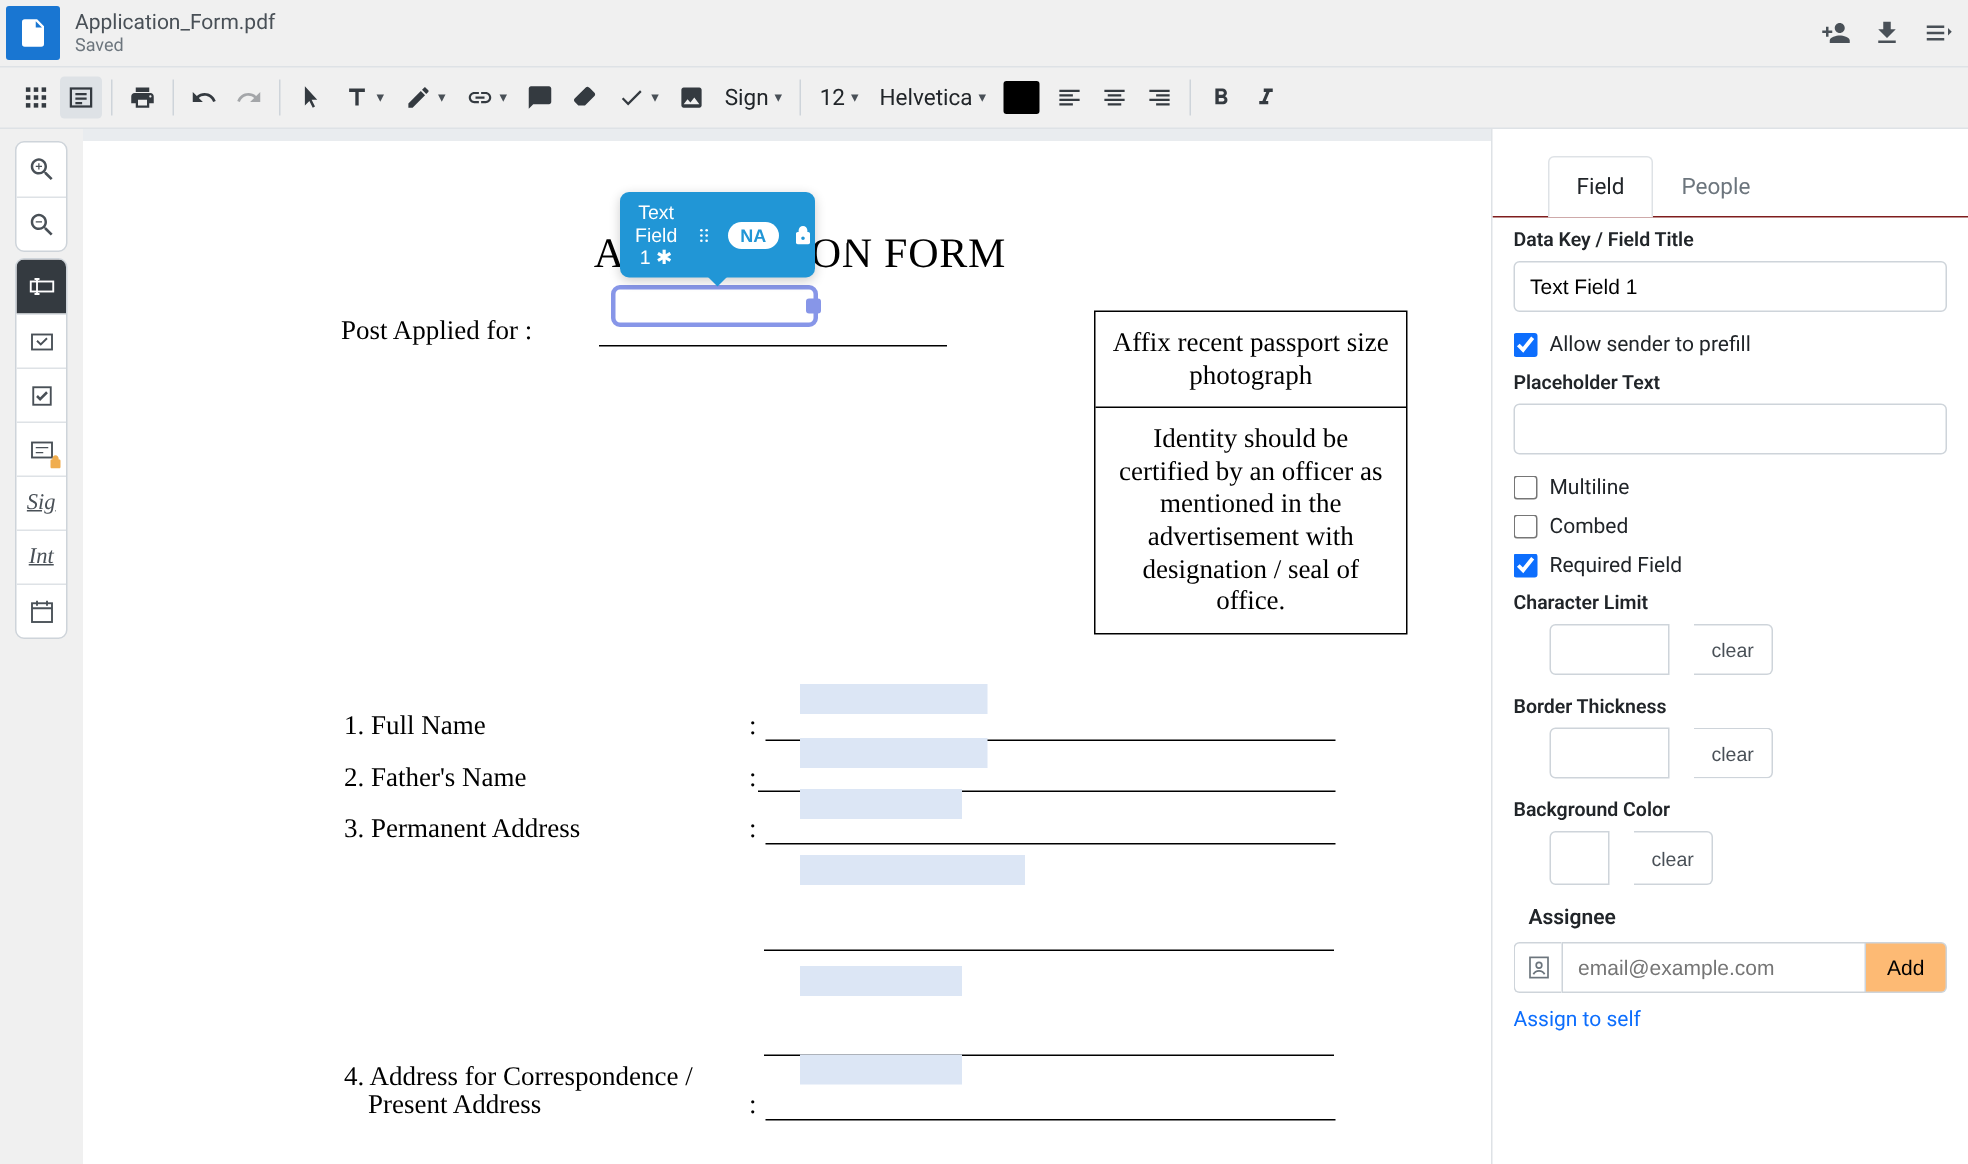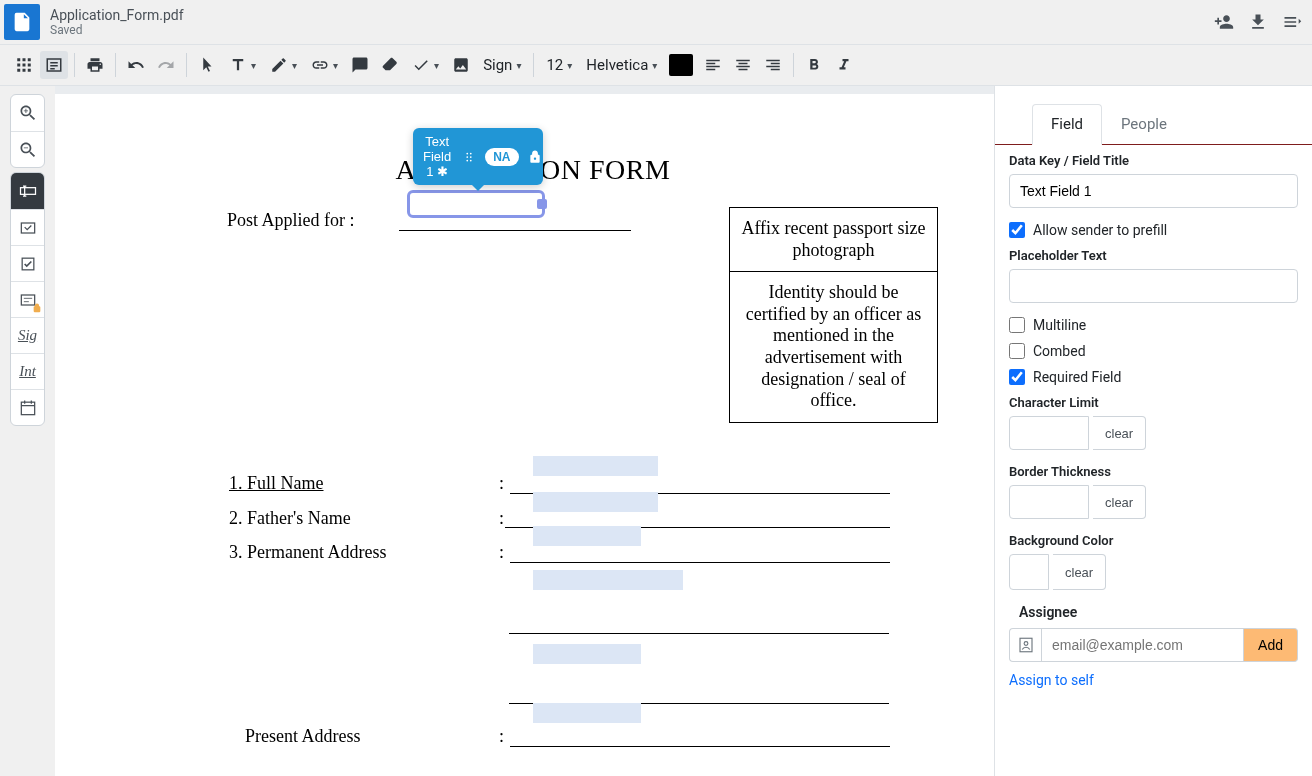--- a/index.html
+++ b/index.html
@@ -71,21 +71,21 @@
 .tabs { display: flex; border-bottom: 1px solid #7f1d1d; margin-bottom: 8px; padding-left: 37px; }
 .tab { padding: 10px 18px; font-size: 15px; color: #6c757d; cursor: pointer; border: 1px solid transparent; }
 .tab.active { color: #212529; border: 1px solid #dee2e6; border-bottom-color: #fff; border-radius: 4px 4px 0 0; margin-bottom: -1px; background: #fff; }
 .rp-body { padding: 0 14px; }
 .rp-label { font-size: 13px; color: #212529; font-weight: 600; margin-bottom: 6px; display: block; }
 .rp-input { width: 100%; padding: 8px 10px; border: 1px solid #ced4da; border-radius: 4px; font-size: 14px; }
 .rp-input::placeholder { color: #adb5bd; }
 .rp-section { margin-bottom: 14px; }
 .rp-check { display: flex; align-items: center; gap: 8px; font-size: 14px; color: #212529; margin-bottom: 10px; cursor: pointer; }
 .rp-check input { width: 16px; height: 16px; accent-color: #0d6efd; }
-.rp-row { display: flex; gap: 4px; }
+.rp-row { display: flex; gap: 16px; margin-left: 24px; }
 .rp-row .rp-input { flex: 1; border-radius: 4px 0 0 4px; }
 .rp-clear { padding: 8px 12px; border: 1px solid #ced4da; border-left: none; background: #fff; border-radius: 0 4px 4px 0; font-size: 13px; cursor: pointer; color: #495057; }
 .rp-color-swatch { width: 40px; height: 36px; border: 1px solid #ced4da; border-radius: 4px 0 0 4px; cursor: pointer; }
 .rp-color-clear { padding: 8px 12px; border: 1px solid #ced4da; border-left: none; background: #fff; border-radius: 0 4px 4px 0; font-size: 13px; cursor: pointer; color: #495057; }
 .rp-assignee-label { font-size: 14px; font-weight: 600; margin: 6px 0 8px 10px; }
 .rp-assignee-row { display: flex; justify-content: space-between; }
 .rp-assignee-icon { width: 36px; display: flex; align-items: center; justify-content: center; border: 1px solid #ced4da; border-right: none; border-radius: 4px 0 0 4px; }
 .rp-assignee-icon svg { width: 18px; height: 18px; fill: #6c757d; }
 .rp-assignee-input { flex: 1; padding: 8px 10px; border: 1px solid #ced4da; font-size: 14px; }
 .rp-assignee-add { padding: 8px 14px; border: 1px solid #ced4da; border-left: none; background: #fdba74; border-radius: 0 4px 4px 0; font-size: 14px; cursor: pointer; }
@@ -356,41 +356,42 @@
               </span>
           </div>
           <div class="fp-arrow"></div>
         </div>
 
         <div class="photo-box" style="top:113px; left:674px;">
           <div class="cell">Affix recent passport size photograph</div>
           <div class="cell">Identity should be certified by an officer as mentioned in the advertisement with designation / seal of office.</div>
         </div>
 
-        <div class="line-label" style="top:379px; left:174px;text-decoration:underline;">1. Full Name</div>
+        <div class="line-label" style="top:379px; left:174px;">1. Full Name</div>
         <div class="colon" style="top:379px; left:444px;">:</div>
         <div class="field-rect" style="top:362px; left:478px; width:125px; height:20px;"></div>
         <div class="blank-line" style="top:380px; left:455px; width:380px;"></div>
 
         <div class="line-label" style="top:414px; left:174px;">2. Father's Name</div>
         <div class="colon" style="top:414px; left:444px;">:</div>
         <div class="field-rect" style="top:398px; left:478px; width:125px; height:20px;"></div>
         <div class="blank-line" style="top:414px; left:450px; width:385px;"></div>
 
         <div class="line-label" style="top:448px; left:174px;">3. Permanent Address</div>
         <div class="colon" style="top:448px; left:444px;">:</div>
         <div class="field-rect" style="top:432px; left:478px; width:108px; height:20px;"></div>
         <div class="blank-line" style="top:449px; left:455px; width:380px;"></div>
 
         <div class="field-rect" style="top:476px; left:478px; width:150px; height:20px;"></div>
         <div class="blank-line" style="top:520px; left:454px; width:380px;"></div>
 
         <div class="field-rect" style="top:550px; left:478px; width:108px; height:20px;"></div>
         <div class="blank-line" style="top:590px; left:454px; width:380px;"></div>
 
+        <div class="line-label" style="top:613px; left:174px;">4. Address for Correspondence /</div>
         <div class="line-label" style="top:632px; left:190px;">Present Address</div>
         <div class="colon" style="top:632px; left:444px;">:</div>
         <div class="field-rect" style="top:609px; left:478px; width:108px; height:20px;"></div>
         <div class="blank-line" style="top:633px; left:455px; width:380px;"></div>
       </div>
     </div>
 
     <div class="right-panel">
       <div class="tabs">
         <div class="tab active">Field</div>

